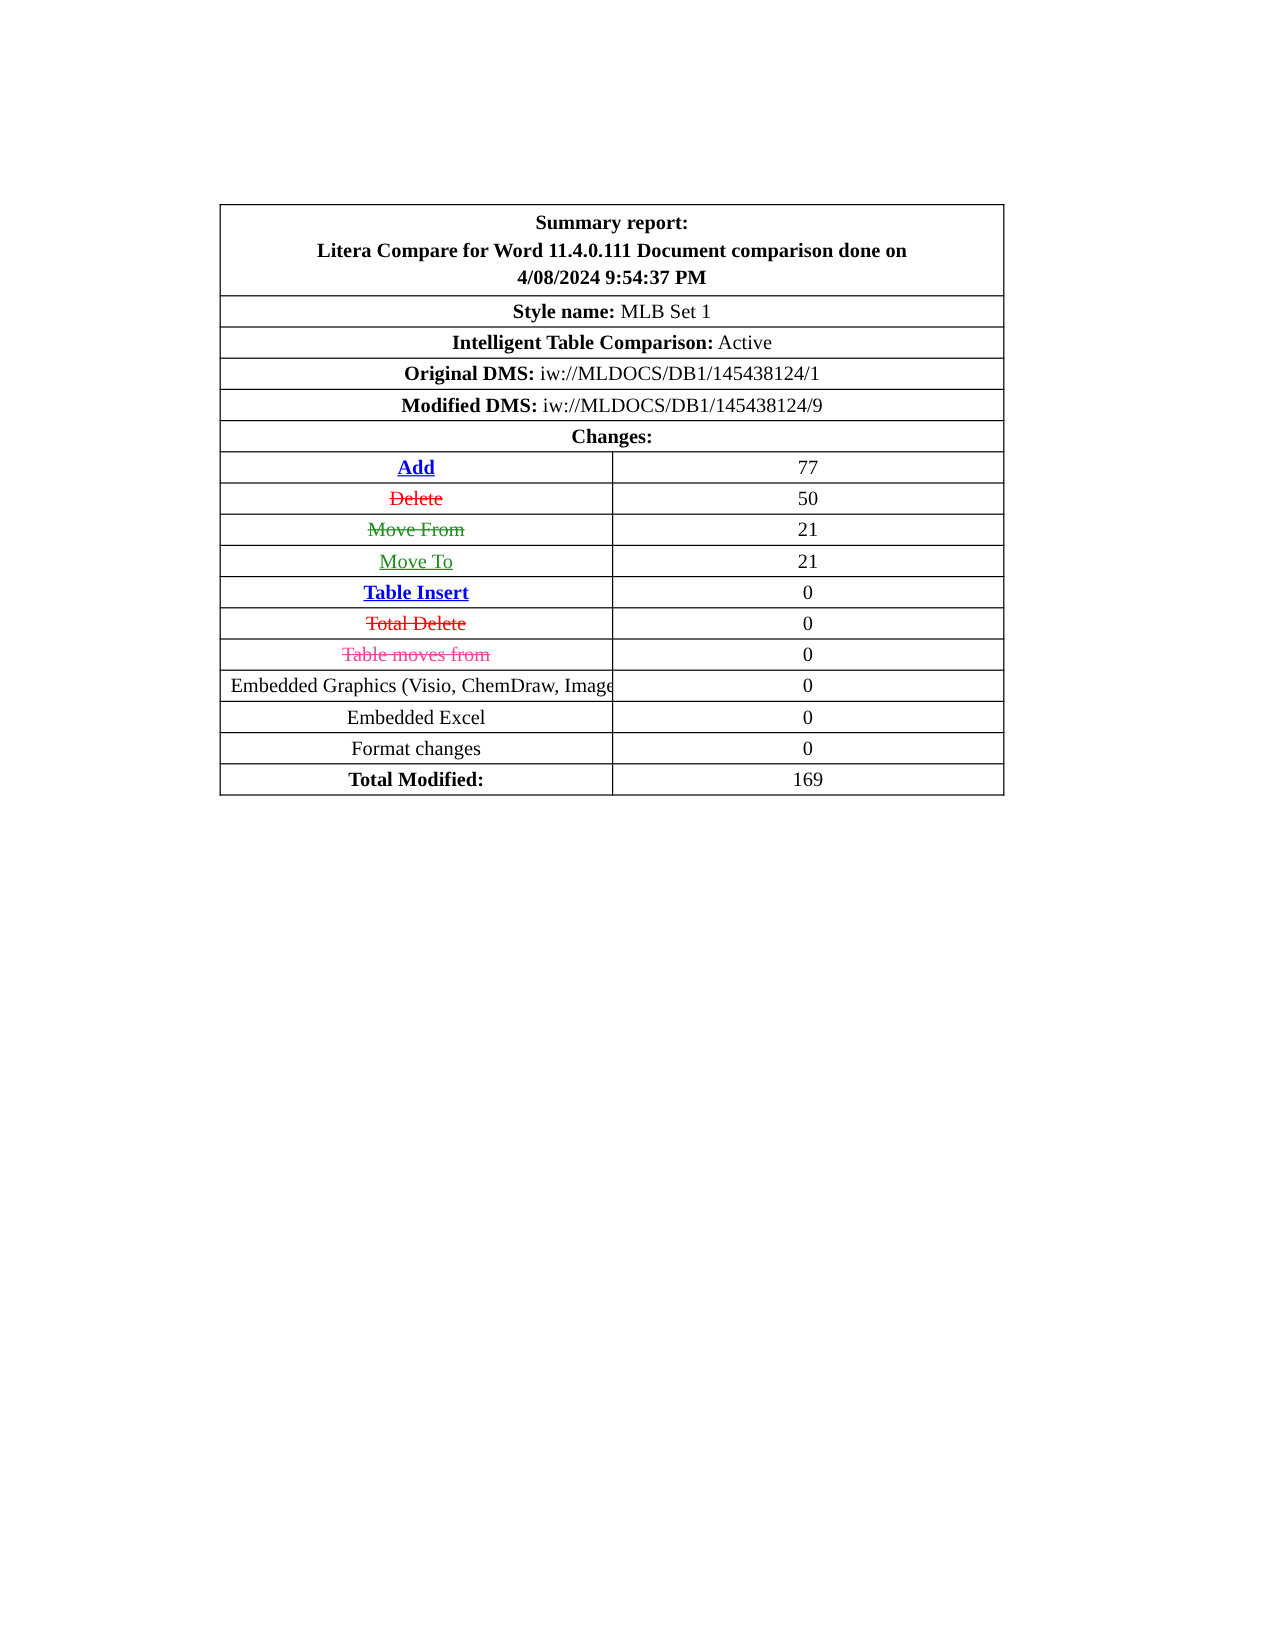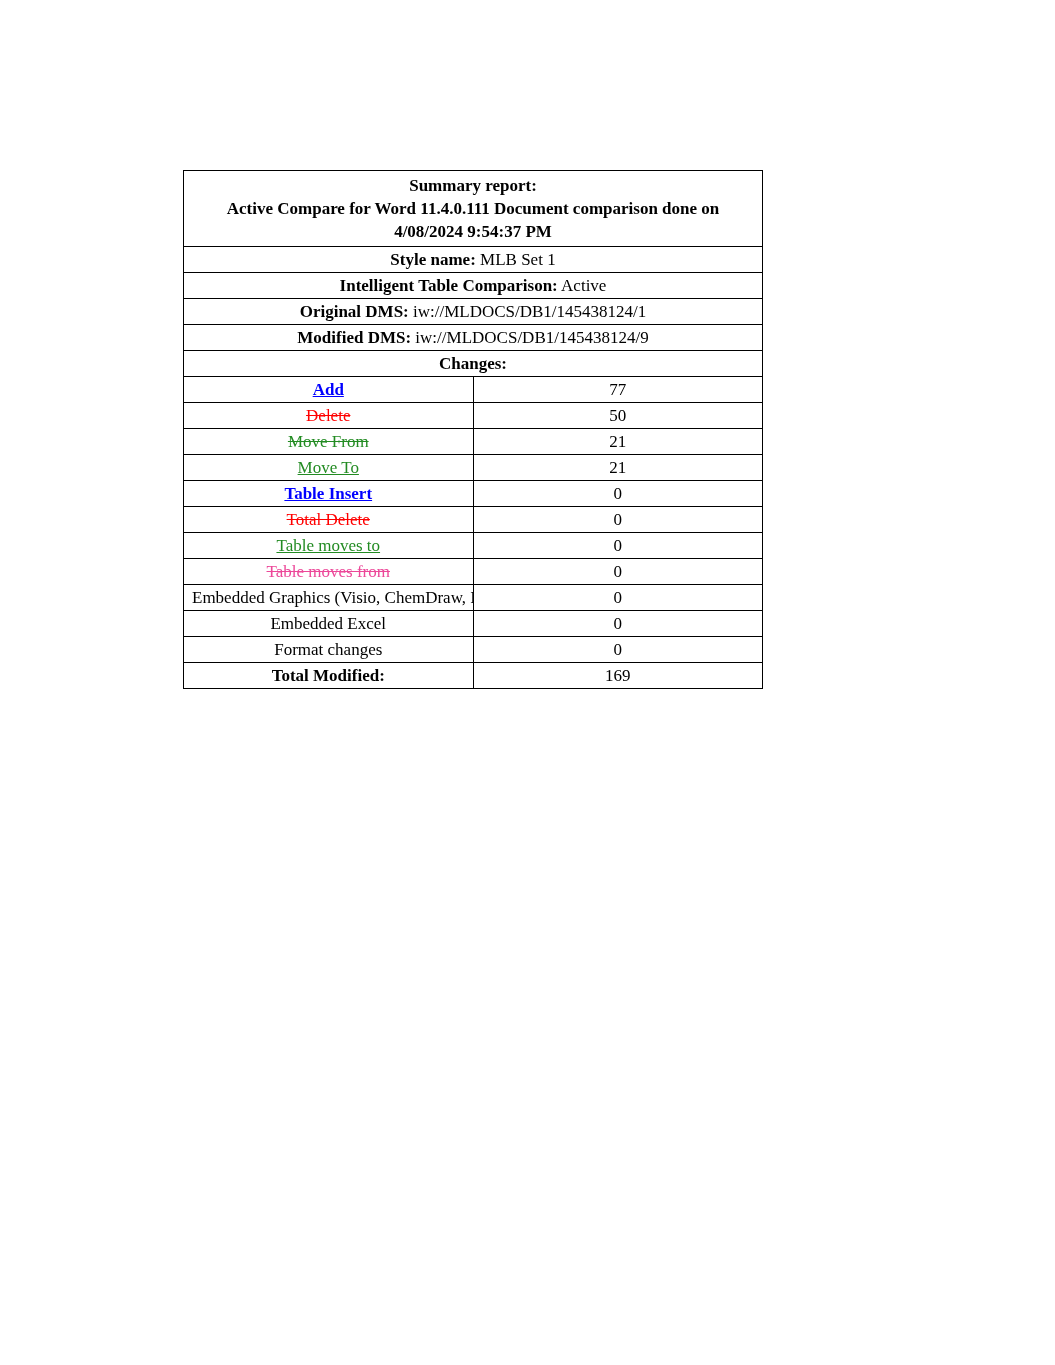--- a/index.html
+++ b/index.html
@@ -11,21 +11,21 @@
     width: 1055px;
     height: 1365px;
     position: relative;
     font-family: "Liberation Serif", serif;
     color: #000000;
   }
   .report-table {
     position: absolute;
     left: 183px;
     top: 170px;
-    width: 580px;
+    width: 654px;
     border-collapse: collapse;
     table-layout: fixed;
     font-size: 17px;
     border-radius: 24px;
   }
   .report-table td {
     border: 1px solid #000000;
     padding: 2px 8px;
     height: 21px;
     vertical-align: middle;
@@ -55,21 +55,21 @@
 </style>
 </head>
 <body>
 
 <table class="report-table">
 
   <tbody>
       <tr>
     <td class="title-cell" colspan="2">
       <div>Summary report:</div>
-      <div>Active Compare for Word 11.4.0.111 Document comparison done on</div>
+      <div>Litera Compare for Word 11.4.0.111 Document comparison done on</div>
       <div>4/08/2024 9:54:37 PM</div>
     </td>
   </tr>
 
   <tr>
     <td colspan="2">
       <span class="lbl">Style name:</span>
       <span>MLB Set 1</span>
     </td>
   </tr>
@@ -116,24 +116,20 @@
   </tr>
   <tr>
     <td><span class="c-tins">Table Insert</span></td>
     <td class="value-col">0</td>
   </tr>
   <tr>
     <td><span class="c-tdel">Total Delete</span></td>
     <td class="value-col">0</td>
   </tr>
   <tr>
-    <td><span class="c-tmto">Table moves to</span></td>
-    <td class="value-col">0</td>
-  </tr>
-  <tr>
     <td><span class="c-tmfrom">Table moves from</span></td>
     <td class="value-col">0</td>
   </tr>
   <tr>
     <td><span class="c-plain">Embedded Graphics (Visio, ChemDraw, Images etc.)</span></td>
     <td class="value-col">0</td>
   </tr>
   <tr>
     <td><span class="c-plain">Embedded Excel</span></td>
     <td class="value-col">0</td>

